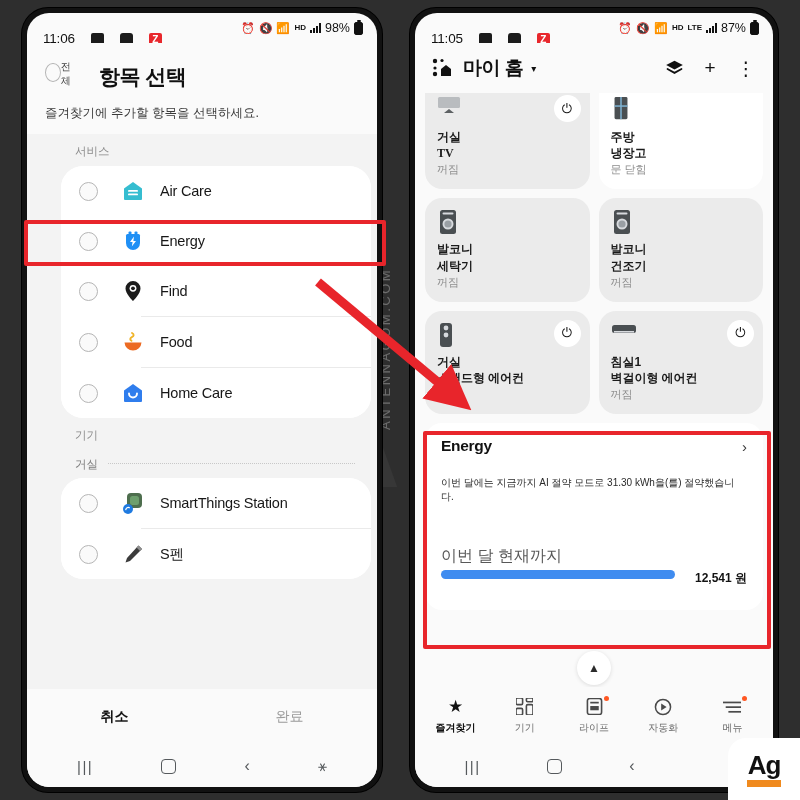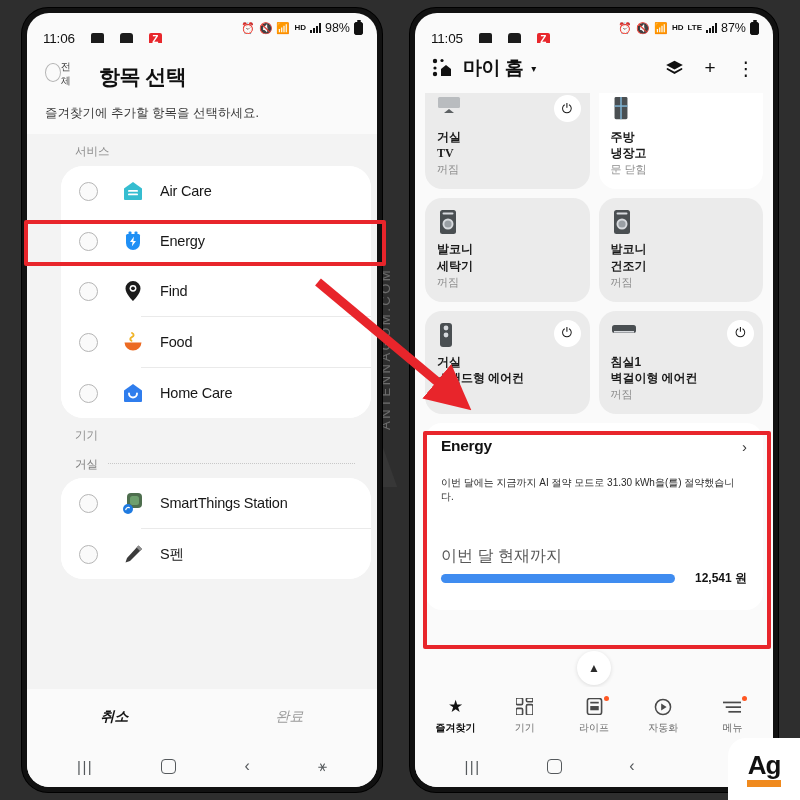--- a/index.html
+++ b/index.html
@@ -85,21 +85,21 @@
   .row .radio { flex: 0 0 19px; }
   .row-icon { width: 26px; height: 26px; margin: 0 14px 0 22px; flex: 0 0 26px;
               display:flex; align-items:center; justify-content:center; }
   .row-label { font-size: 14.5px; color: #171717; letter-spacing:-0.2px;}
   .row-div { height: 1px; background: #eaeaea; margin-left: 80px; }
 
   .sublabel-row { display: flex; align-items: center; gap: 10px; padding: 7px 22px 6px 20px; }
   .sublabel { font-size: 11.5px; color: #7e7e7e; white-space: nowrap; }
   .dots { flex: 1; border-bottom: 1.6px dotted #c8c8c8; height: 1px; margin-bottom: 3px; }
 
-  .l-footer { flex: 0 0 56px; display: flex; align-items: center; background: #fafafa; font-style: italic; }
+  .l-footer { flex: 0 0 56px; display: flex; align-items: center; background: #fafafa; }
   .l-footer-btn { flex: 1; text-align: center; font-size: 14px; }
   .btn-cancel { font-weight: bold; color: #121212; }
   .btn-done { color: #9b9b9b; }
 
   
   .navbar { flex: 0 0 42px; display: flex; align-items: center; justify-content: space-around;
             background: #fafafa; color: #55595c; font-size: 17px; padding: 0 16px;}
   .nav-recents { letter-spacing: 1.5px; font-size: 15px; }
   .nav-home { width: 15px; height: 15px; border: 1.6px solid #55595c; border-radius: 4px; }
   .nav-back { font-size: 16px; }
@@ -131,21 +131,21 @@
   .dcard.clipped .d-power { top: 2px; }
 
   
   .energy-card { background: #fff; border-radius: 17px; margin-top: 9px; padding: 14px 16px 16px 16px; }
   .e-top { display: flex; align-items: center; }
   .e-title { font-size: 15.5px; font-weight: bold; color: #111; letter-spacing: -0.3px;}
   .e-chev { margin-left: auto; font-size: 15px; color: #3a3a3a; }
   .e-desc { font-size: 10px; color: #2a2a2a; margin-top: 21px; line-height: 1.4; }
   .e-bars { margin-top: 42px; }
   .e-barlbl { font-size: 16px; color: #585858; margin-bottom: 3px; }
-  .e-barrow { display: flex; align-items: center; }
+  .e-barrow { display: flex; align-items: flex-start; }
   .e-track { flex: 1; height: 9px; border-radius: 5px; background: transparent; }
   .e-fill { height: 9px; border-radius: 5px; }
   .e-val { font-size: 12px; font-weight: bold; color: #131313; width: 72px; text-align: right; }
   .e-gap { height: 7px; }
 
   .collapse-btn { position: absolute; left: 50%; transform: translateX(-50%);
                   bottom: 2px; width: 34px; height: 34px; border-radius: 50%;
                   background: #fff; display: flex; align-items: center; justify-content: center;
                   font-size: 12px; color: #2b2b2b; box-shadow: 0 1px 4px rgba(0,0,0,.12); }
 

